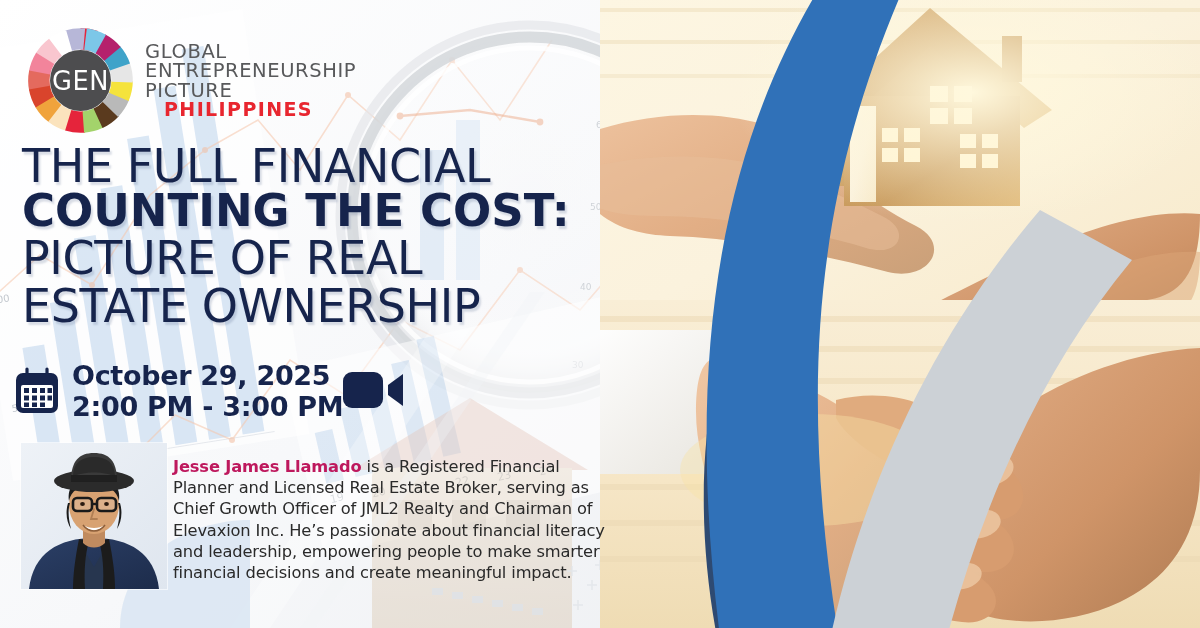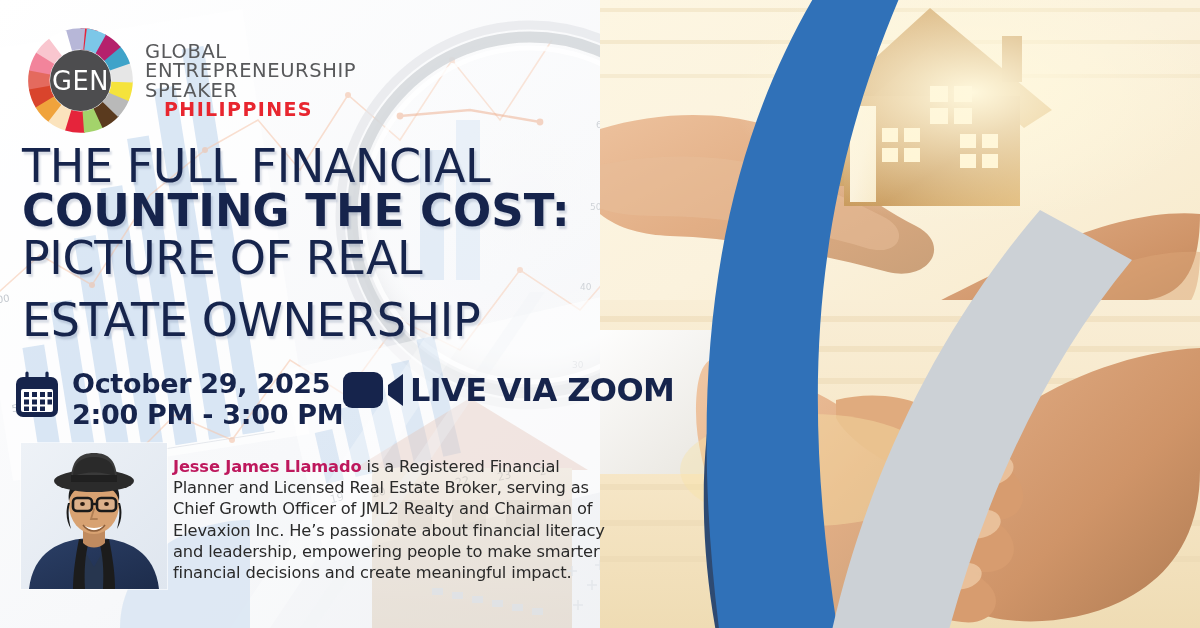--- a/index.html
+++ b/index.html
@@ -35,27 +35,27 @@
   .title-line{
     color:#16244c;letter-spacing:-0.5px;line-height:0.98;
     font-family:"DejaVu Sans",sans-serif;
     text-shadow:2px 3px 2px rgba(70,90,130,.20);
     white-space:nowrap;
   }
   .title-line.l1{font-size:45px;font-weight:700;letter-spacing:0px;}
   .title-line.l2,.title-line.l3,.title-line.l4{font-size:46px;font-weight:400;letter-spacing:-0.4px;}
   .title-line.l2{margin-top:3px;}
   .title-line.l3{margin-top:3px;}
-  .title-line.l4{margin-top:17px;}
+  .title-line.l4{margin-top:3px;}
 
   
   .meta{position:absolute;left:14px;top:362px;display:flex;align-items:center;}
   .cal-icon{width:46px;height:48px;flex:0 0 auto;margin-right:12px;}
   .datewrap{line-height:1.02;}
-  .date-main{font-size:27px;font-weight:700;color:#16244c;font-family:"DejaVu Sans",sans-serif;letter-spacing:-.3px;margin-top:8px;}
+  .date-main{font-size:27px;font-weight:700;color:#16244c;font-family:"DejaVu Sans",sans-serif;letter-spacing:-.3px;}
   .date-sub{font-size:27px;font-weight:700;color:#16244c;font-family:"DejaVu Sans",sans-serif;letter-spacing:-.3px;margin-top:3px;}
 
   .zoomwrap{position:absolute;left:342px;top:370px;display:flex;align-items:center;}
   .cam-icon{width:62px;height:40px;flex:0 0 auto;margin-right:6px;}
   .zoom-label{font-size:32px;font-weight:700;color:#16244c;font-family:"DejaVu Sans",sans-serif;letter-spacing:-.6px;}
 
   
   .speaker-photo{position:absolute;left:21px;top:443px;width:146px;height:146px;overflow:hidden;
                  box-shadow:0 0 0 1px rgba(255,255,255,.6);}
   .speaker-svg{width:146px;height:146px;display:block;}
@@ -358,21 +358,21 @@
           <path d="M-9.4,-48 A49,49 0 0,1 9.4,-48 L5.6,-28.4 A29,29 0 0,0 -5.6,-28.4 Z" fill="#b5216c" transform="rotate(-321)"></path>
           <path d="M-9.4,-48 A49,49 0 0,1 9.4,-48 L5.6,-28.4 A29,29 0 0,0 -5.6,-28.4 Z" fill="#7cc7e8" transform="rotate(-342)"></path>
         </g>
         <circle cx="0" cy="0" r="28.5" fill="#4d4d4f"></circle>
         <text x="0" y="8.5" text-anchor="middle" font-family="DejaVu Sans, sans-serif" font-size="24" fill="#ffffff" letter-spacing="0.5">GEN</text>
       </g>
     </svg>
     <div class="logo-words">
       <div>GLOBAL</div>
       <div>ENTREPRENEURSHIP</div>
-      <div>SPEAKER</div>
+      <div>PICTURE</div>
       <div class="ph">PHILIPPINES</div>
     </div>
   </div>
 
   <div class="title">
     <div class="title-line l2">THE FULL FINANCIAL</div>
     <div class="title-line l1">COUNTING THE COST:</div>
     <div class="title-line l3">PICTURE OF REAL</div>
     <div class="title-line l4">ESTATE OWNERSHIP</div>
   </div>
@@ -401,21 +401,20 @@
       <div class="date-main">October 29, 2025</div>
       <div class="date-sub">2:00 PM - 3:00 PM</div>
     </div>
   </div>
 
   <div class="zoomwrap">
     <svg class="cam-icon" viewBox="0 0 62 40">
       <rect x="1" y="2" width="40" height="36" rx="9" fill="#16244c"></rect>
       <path d="M61 4 L46 15 L46 25 L61 36 Z" fill="#16244c"></path>
     </svg>
-    <div class="zoom-label">LIVE VIA ZOOM</div>
   </div>
 
   <div class="speaker-photo">
     <svg class="speaker-svg" viewBox="0 0 146 146">
       <defs>
         <linearGradient id="bgP" x1="0" y1="0" x2="1" y2="1">
           <stop offset="0%" stop-color="#eef2f7"></stop>
             <stop offset="100%" stop-color="#dfe6ef"></stop>
         </linearGradient>
         <linearGradient id="jacket" x1="0" y1="0" x2="1" y2="1">

